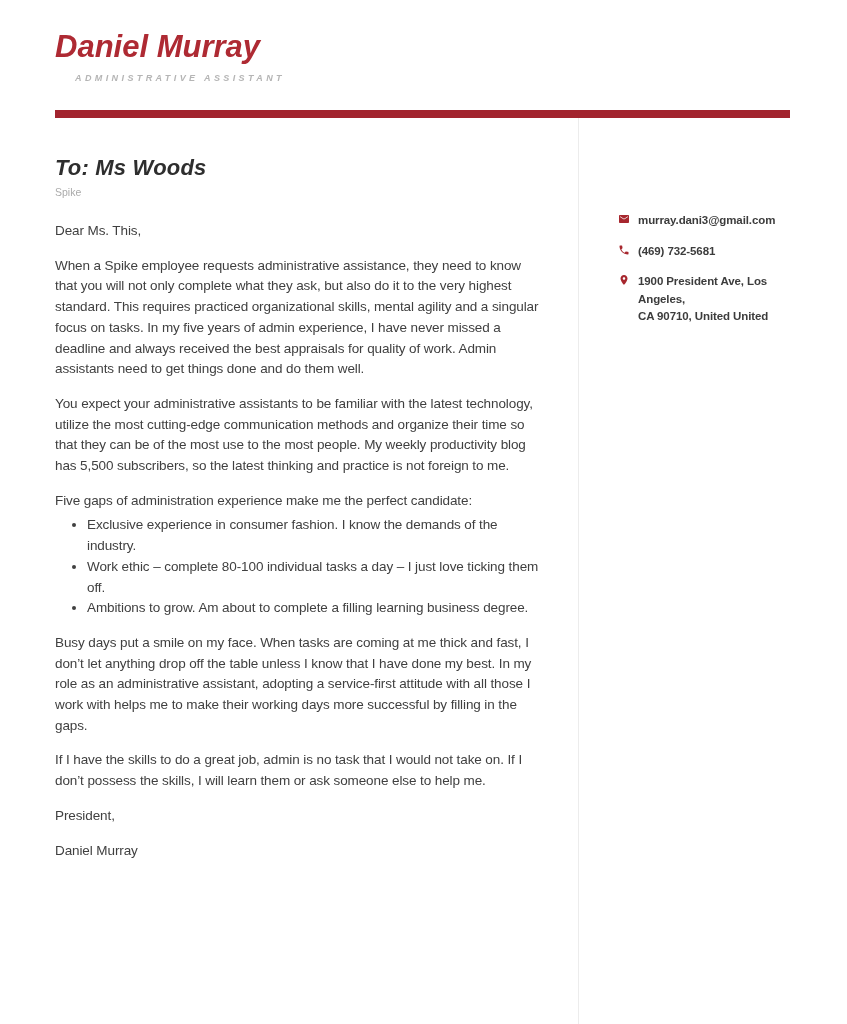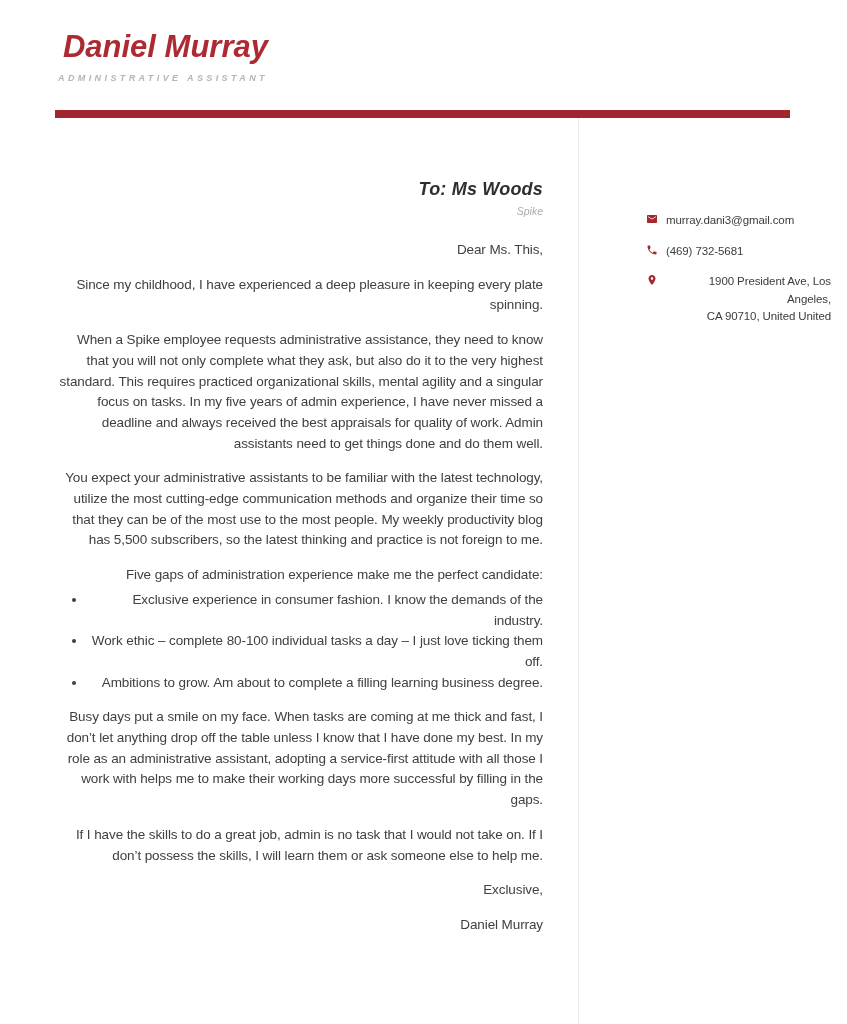--- a/index.html
+++ b/index.html
@@ -7,36 +7,35 @@
   body {
     font-family: "Liberation Sans", sans-serif;
     -webkit-font-smoothing: antialiased;
   }
   .page {
     position: relative;
     width: 847px;
     height: 1024px;
     background: #ffffff;
     overflow: hidden;
-    text-align: right;
   }
 
   
   .header { position: absolute; left: 55px; top: 28px; }
   .applicant-name {
     font-size: 31px;
     font-weight: bold;
     font-style: italic;
     color: #ae2a33;
     letter-spacing: 0px;
     line-height: 38px;
   }
   .applicant-title {
     margin-top: 7px;
-    margin-left: 3px;
+    margin-left: 20px;
     font-size: 9px;
     font-style: italic;
     color: #b5b5b5;
     letter-spacing: 3.4px;
     font-weight: bold;
   }
   .accent-bar {
     position: absolute;
     left: 55px; top: 110px;
     width: 735px; height: 8px;
@@ -45,31 +44,29 @@
   .column-divider {
     position: absolute;
     left: 578px; top: 118px;
     width: 1px; bottom: 0;
     background: #ececec;
   }
 
   
   .letter { position: absolute; left: 55px; top: 155px; width: 488px; }
   .recipient-heading {
-    font-size: 18px;
+    font-size: 22px;
     font-weight: bold;
     font-style: italic;
     color: #2e2e2e;
     letter-spacing: 0.2px;
-    margin-top: 24px;
   }
   .company-name {
     margin-top: 5px;
     font-size: 10.5px;
-    font-style: italic;
     color: #ababab;
   }
   .letter p {
     margin-top: 14px;
     font-size: 13.5px;
     line-height: 20.7px;
     color: #404040;
     letter-spacing: -0.1px;
   }
   .letter p.salutation { margin-top: 23px; }
@@ -79,21 +76,21 @@
     list-style-type: disc;
   }
   .letter li {
     font-size: 13.5px;
     line-height: 20.7px;
     color: #404040;
     letter-spacing: -0.1px;
   }
 
   
-  .contact { position: absolute; left: 646px; top: 212px; width: 185px; }
+  .contact { position: absolute; left: 618px; top: 212px; width: 185px; font-weight: bold; }
   .contact-row {
     display: flex;
     align-items: flex-start;
     margin-bottom: 13px;
   }
   .contact-icon {
     flex: 0 0 12px;
     width: 12px; height: 12px;
     margin-right: 8px;
     margin-top: 1px;
@@ -118,35 +115,34 @@
 
   <div class="accent-bar"></div>
   <div class="column-divider"></div>
 
   <div class="letter">
     <div class="recipient-heading">To: Ms Woods</div>
     <div class="company-name">Spike</div>
 
     <p class="salutation">Dear Ms. This,</p>
 
-    <p>Since my childhood, I have experienced a deep pleasure in keeping every plate spinning.</p>
     <p>When a Spike employee requests administrative assistance, they need to know that you will not only complete what they ask, but also do it to the very highest standard. This requires practiced organizational skills, mental agility and a singular focus on tasks. In my five years of admin experience, I have never missed a deadline and always received the best appraisals for quality of work. Admin assistants need to get things done and do them well.</p>
     <p>You expect your administrative assistants to be familiar with the latest technology, utilize the most cutting-edge communication methods and organize their time so that they can be of the most use to the most people. My weekly productivity blog has 5,500 subscribers, so the latest thinking and practice is not foreign to me.</p>
     <p>Five gaps of administration experience make me the perfect candidate:</p>
 
     <ul>
       <li>Exclusive experience in consumer fashion. I know the demands of the industry.</li>
       <li>Work ethic – complete 80-100 individual tasks a day – I just love ticking them off.</li>
       <li>Ambitions to grow. Am about to complete a filling learning business degree.</li>
     </ul>
 
     <p>Busy days put a smile on my face. When tasks are coming at me thick and fast, I don’t let anything drop off the table unless I know that I have done my best. In my role as an administrative assistant, adopting a service-first attitude with all those I work with helps me to make their working days more successful by filling in the gaps.</p>
     <p>If I have the skills to do a great job, admin is no task that I would not take on. If I don’t possess the skills, I will learn them or ask someone else to help me.</p>
 
-    <p>Exclusive,</p>
+    <p>President,</p>
     <p>Daniel Murray</p>
   </div>
 
   <div class="contact">
 
     <div class="contact-row">
       <span class="contact-icon">
         <svg viewBox="0 0 24 24">
             <path d="M20 4H4c-1.1 0-2 .9-2 2v12c0 1.1.9 2 2 2h16c1.1 0 2-.9 2-2V6c0-1.1-.9-2-2-2zm0 4.24-8 5-8-5V6.3l8 5 8-5v1.94z"></path>
           </svg>

